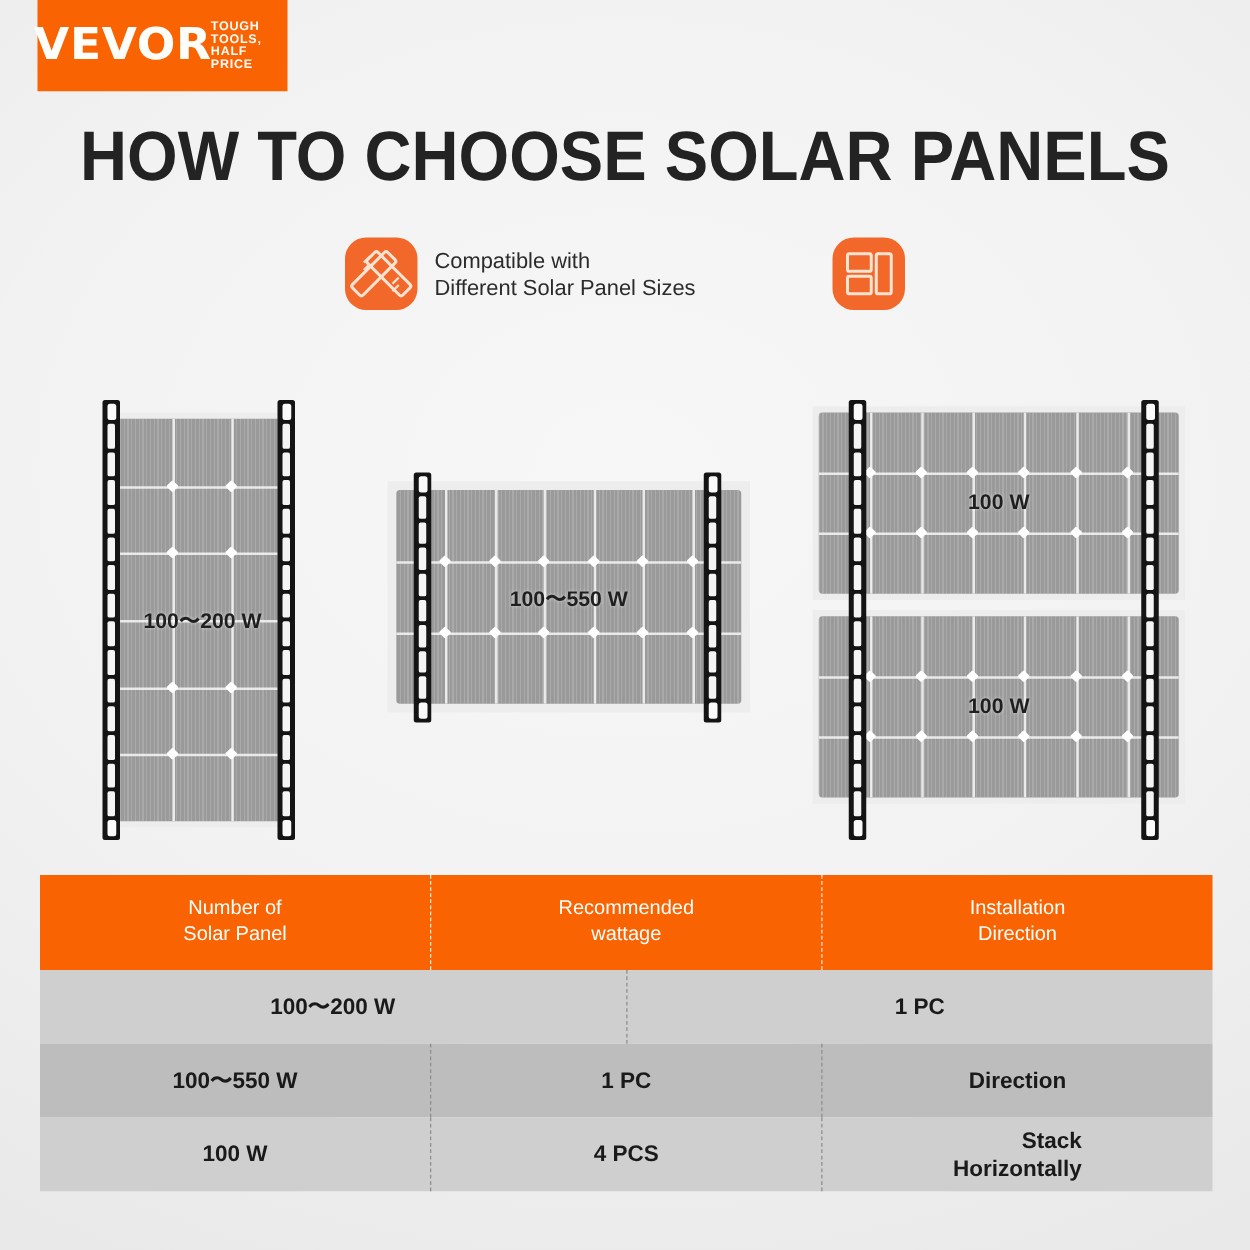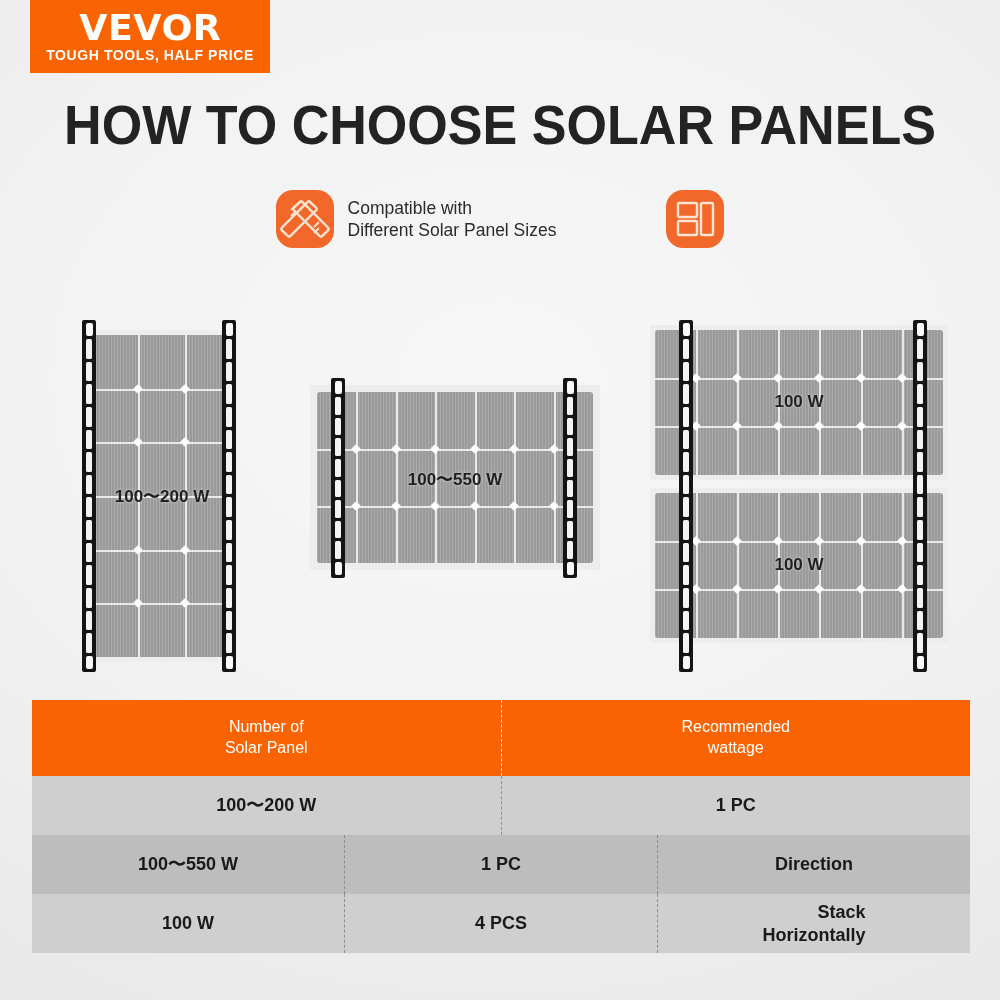--- a/index.html
+++ b/index.html
@@ -13,37 +13,37 @@
   #page {
     position: relative;
     width: 1000px; height: 1000px;
     background:
       radial-gradient(ellipse 900px 700px at 50% 38%, #f7f7f7 0%, #f2f2f2 55%, #e9e9ea 100%);
   }
 
   
   #logo {
     position: absolute; left: 30px; top: 0;
-    width: 240px; height: 73px;
+    width: 200px; height: 73px;
     background: #F96302;
-    display: flex; flex-direction: column;
+    display: flex; flex-direction: row;
     align-items: center; justify-content: center;
     gap: 2px;
   }
   #logo .brand {
     color: #fdfdfa;
     font-size: 35px; font-weight: 700;
     letter-spacing: 0.5px;
     line-height: 1;
     font-family: "DejaVu Sans", sans-serif;
     transform: scaleX(1.04);
   }
   #logo .tagline {
     color: #fdfdfa;
-    font-size: 14px; font-weight: 700;
+    font-size: 10px; font-weight: 700;
     letter-spacing: 0.6px;
     line-height: 1;
     font-family: "Liberation Sans", sans-serif;
   }
 
   
   #title {
     position: absolute; left: 0; top: 92px;
     width: 1000px; text-align: center;
     color: #232323;
@@ -431,20 +431,22 @@
 
   </div>
 
   <div id="spec-table">
 
     <div class="thead">
       <div class="th">Number of
 Solar Panel</div>
       <div class="th">Recommended
 wattage</div>
+      <div class="th">Installation
+Direction</div>
     </div>
 
     <div class="trow light">
       <div class="td">100〜200 W</div>
       <div class="td">1 PC</div>
     </div>
 
     <div class="trow dark">
       <div class="td">100〜550 W</div>
       <div class="td">1 PC</div>

